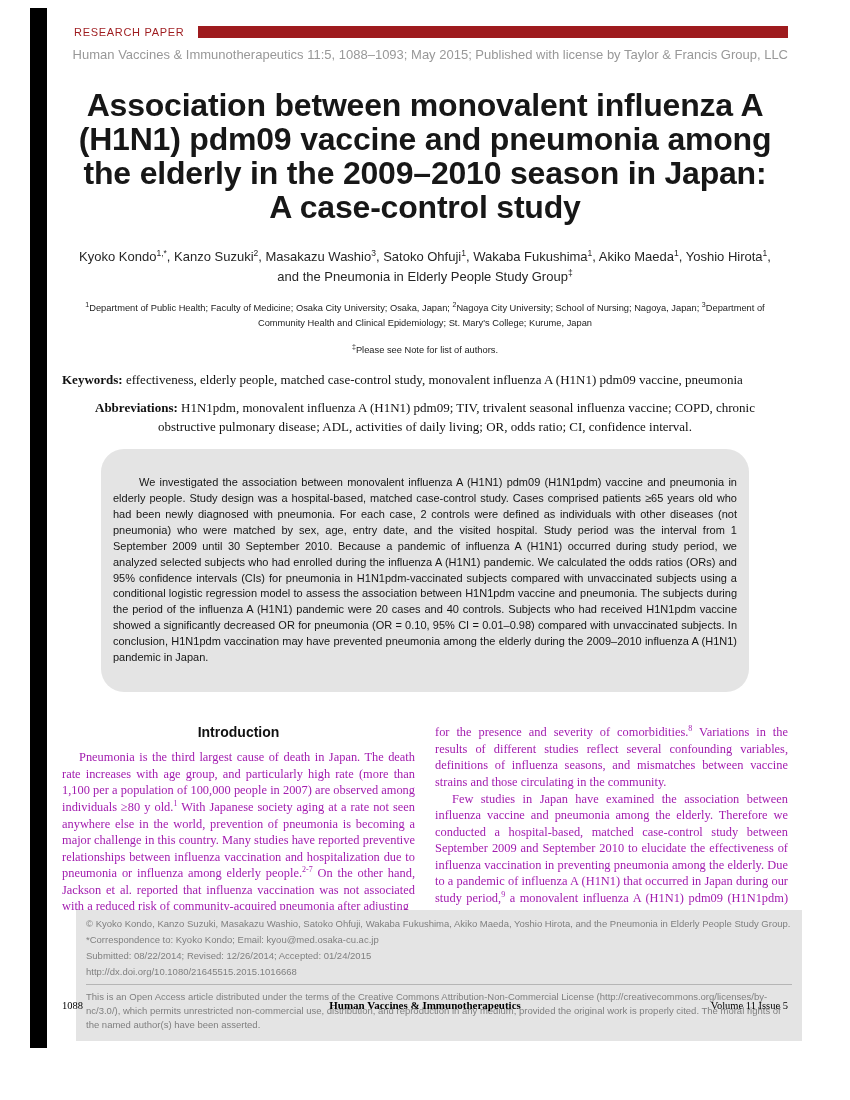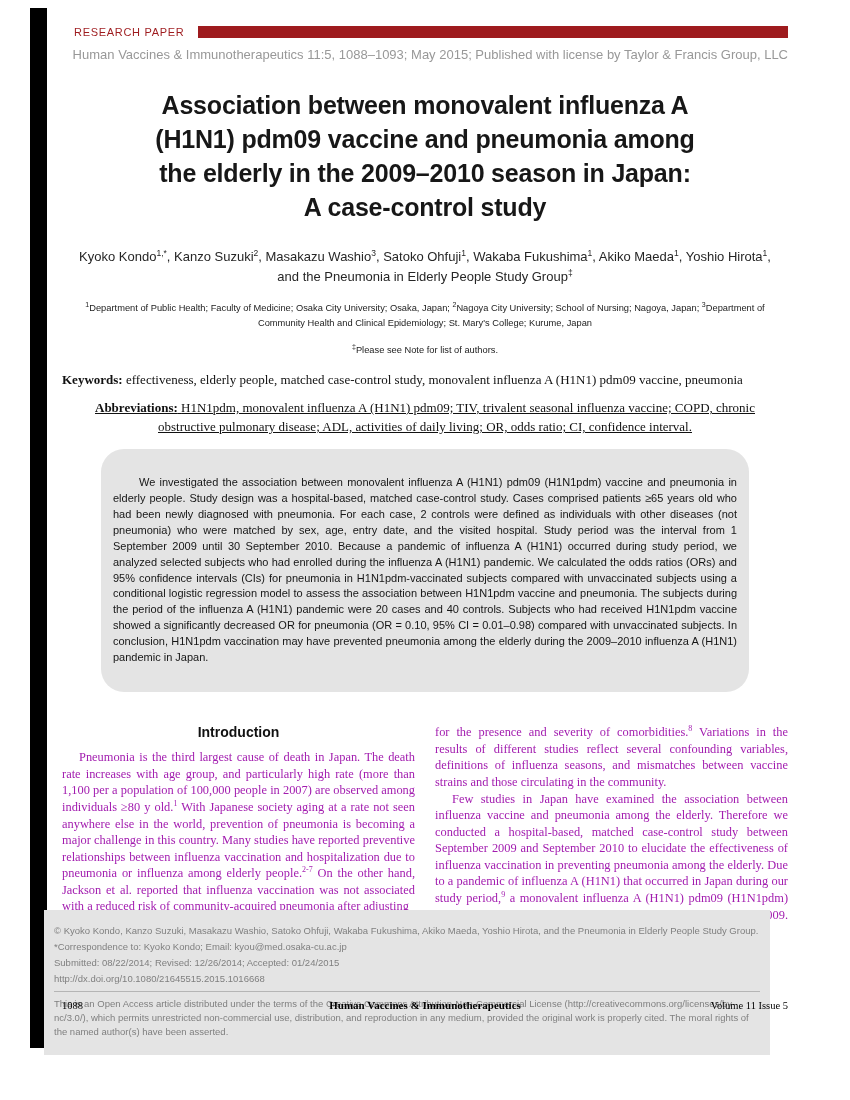--- a/index.html
+++ b/index.html
@@ -20,41 +20,41 @@
   }
   .red-bar { flex:1; height:12px; background:#9e1b1e; margin-left:14px; }
   .citation {
     margin-top:9px; text-align:right; font-family:"Liberation Sans", sans-serif;
     font-size:13px; color:#989898;
   }
 
   
   h1.title {
     margin:26px 0 0 0; text-align:center; font-family:"Liberation Sans", sans-serif;
-    font-weight:bold; font-size:25px; line-height:34px; color:#171717; letter-spacing:-0.2px;
+    font-weight:bold; font-size:32px; line-height:34px; color:#171717; letter-spacing:-0.2px;
   }
   h1.title .tline { display:block; }
   .authors {
     margin-top:23px; text-align:center; font-family:"Liberation Sans", sans-serif;
     font-size:13px; line-height:1.45; color:#262626;
   }
   .authors sup { font-size:8.5px; }
   .affiliations {
     margin-top:13px; text-align:center; font-family:"Liberation Sans", sans-serif;
     font-size:9.3px; line-height:1.55; color:#222; padding:0 6px;
   }
   .affiliations sup, .note sup { font-size:7px; }
   .note {
     margin-top:13px; text-align:center; font-family:"Liberation Sans", sans-serif;
     font-size:9.3px; color:#222;
   }
 
   
   .keywords { margin-top:16px; text-align:left; font-size:13px; line-height:1.45; }
-  .abbreviations { margin-top:9px; text-align:center; font-size:13px; line-height:1.45; padding:0 28px;text-decoration:underline; }
+  .abbreviations { margin-top:9px; text-align:center; font-size:13px; line-height:1.45; padding:0 28px; }
   .lbl { font-weight:bold; }
 
   
   .abstract-box {
     margin:12px 39px 0 39px; background:#e4e4e4; padding:26px 12px;border-radius:23px;
   }
   .abstract-box p {
     margin:0; font-family:"Liberation Sans", sans-serif; font-size:11px;
     line-height:1.45; text-align:justify; text-indent:26px; color:#151515;
   }
@@ -68,22 +68,22 @@
   }
   .para {
     margin:0; font-size:12.4px; line-height:16.6px; text-align:justify; color:#a21caf;
   }
   .para.indent { text-indent:17px; }
   .para + .para { margin-top:0; }
   .para sup { font-size:8px; line-height:0; }
 
   
   .footer-box {
-    position:absolute; left:44px; top:910px; width:726px; box-sizing:border-box;
-    background:#e4e4e4; padding:14px 10px;
+    position:absolute; left:76px; top:910px; width:726px; box-sizing:border-box;
+    background:#e4e4e4; padding:7px 10px;
     font-family:"Liberation Sans", sans-serif; font-size:9.5px; line-height:1.48; color:#7f7f7f;
   }
   .footer-box p { margin:0 0 2px 0; }
   .footer-box .rule { border-top:1px solid #b5b5b5; margin:5px 0 5px 0; height:0; }
 
   
   .bottom-footer {
     position:absolute; left:62px; top:999px; width:726px;
     display:grid; grid-template-columns:1fr auto 1fr; align-items:baseline;
     font-family:Liberation Serif, serif; font-size:10.5px; color:#000;

